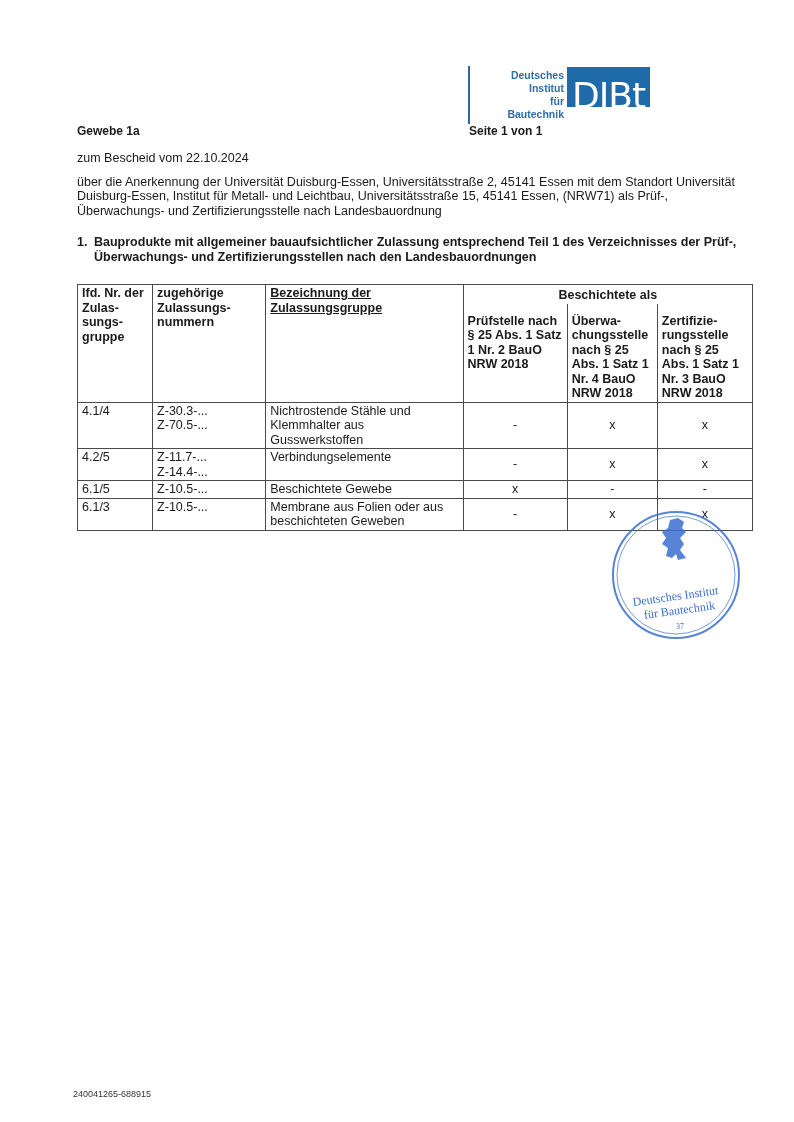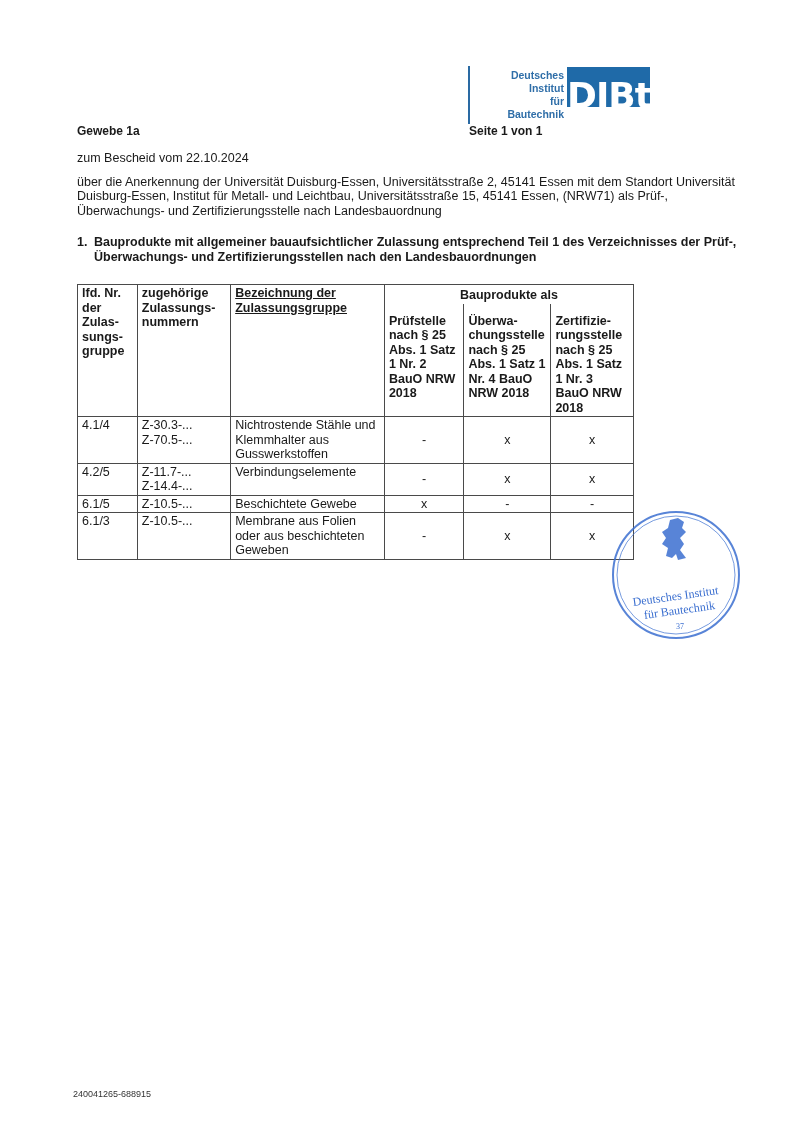--- a/index.html
+++ b/index.html
@@ -13,33 +13,33 @@
   .logo .vline {
     position: absolute; left: 0; top: 2px; width: 2px; height: 58px; background: #2a6aa3;
   }
   .logo .words {
     position: absolute; left: 10px; top: 5px; width: 86px; text-align: right;
     color: #2f6ea8; font-weight: bold; font-size: 10.5px; line-height: 13px;
   }
   .logo .box {
     position: absolute; left: 99px; top: 3px; width: 83px; height: 40px; background: #1f6aa8;
     color: #fff; font-size: 36px; line-height: 57px; text-align: center; letter-spacing: -1px;
-    font-family: "DejaVu Sans", sans-serif; font-weight: bold;
+    font-family: "DejaVu Sans", sans-serif; font-weight: normal;
   }
   .hdr { position: absolute; top: 124px; font-weight: bold; font-size: 12px; }
   .intro { position: absolute; left: 77px; top: 151px; width: 680px; font-size: 12.5px; line-height: 14.5px; }
   .intro p { margin: 0; }
   .intro .date { margin-bottom: 9px; }
   .section {
     position: absolute; left: 77px; top: 235px; width: 690px; font-weight: bold; font-size: 12.5px; line-height: 14.5px;
   }
   .section .num { position: absolute; left: 0; top: 0; }
   .section .txt { position: absolute; left: 17px; top: 0; width: 670px; }
   table {
-    position: absolute; left: 77px; top: 284px; border-collapse: collapse; width: 557px;
+    position: absolute; left: 77px; top: 284px; border-collapse: collapse; width: 676px;
     font-size: 12.5px; line-height: 14.5px; padding-left: 32px;
   }
   td, th { border: 1px solid #4a4a4a; vertical-align: top; padding: 1px 4px; text-align: left; }
   th { font-weight: bold; }
   .c1 { width: 66px; } .c2 { width: 104px; } .c3 { width: 188px; text-decoration: underline; }
   .c4 { width: 95px; } .c5 { width: 81px; } .c6 { width: 86px; }
   th.group { text-align: center; padding-top: 3px; }
   td.mark { text-align: center; vertical-align: middle; }
   .subhead { padding-top: 10px; }
   .stamp {
@@ -73,21 +73,21 @@
   <span class="num">1.</span>
   <span class="txt">Bauprodukte mit allgemeiner bauaufsichtlicher Zulassung entsprechend Teil 1 des Verzeichnisses der Prüf-, Überwachungs- und Zertifizierungsstellen nach den Landesbauordnungen</span>
 </div>
 
 <table>
   <tbody>
       <tr>
     <th class="c1" rowspan="2">lfd. Nr. der Zulas- sungs- gruppe</th>
     <th class="c2" rowspan="2">zugehörige Zulassungs- nummern</th>
     <th class="c3" rowspan="2">Bezeichnung der Zulassungsgruppe</th>
-    <th colspan="3" class="group" style="border-bottom:none">Bauprodukte als</th>
+    <th colspan="3" class="group" style="border-bottom:none">Beschichtete als</th>
   </tr>
   <tr>
     <th class="c4 subhead" style="border-top:none">Prüfstelle nach § 25 Abs. 1 Satz 1 Nr. 2 BauO NRW 2018</th>
     <th class="c5 subhead" style="border-top:none">Überwa- chungsstelle nach § 25 Abs. 1 Satz 1 Nr. 4 BauO NRW 2018</th>
     <th class="c6 subhead" style="border-top:none">Zertifizie- rungsstelle nach § 25 Abs. 1 Satz 1 Nr. 3 BauO NRW 2018</th>
   </tr>
   <tr>
     <td>4.1/4</td>
     <td>
           <div>Z-30.3-...</div>

